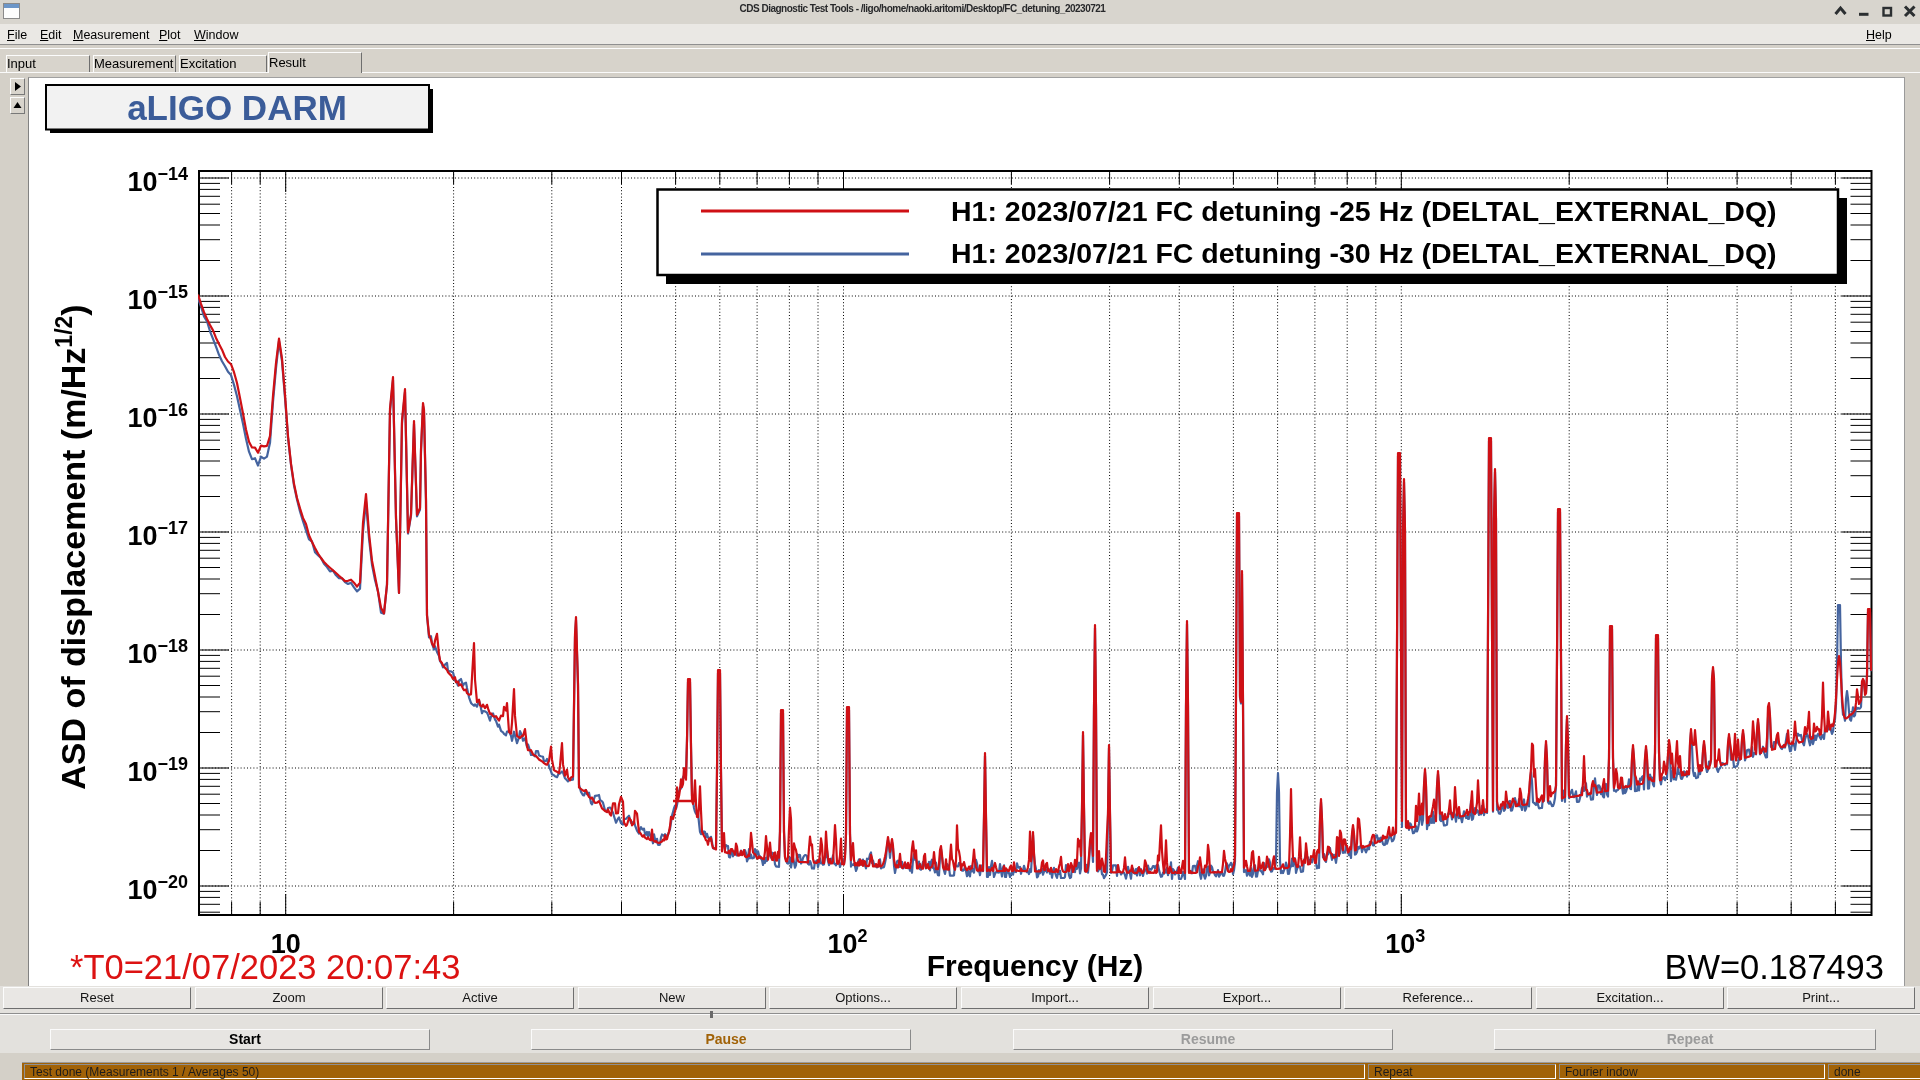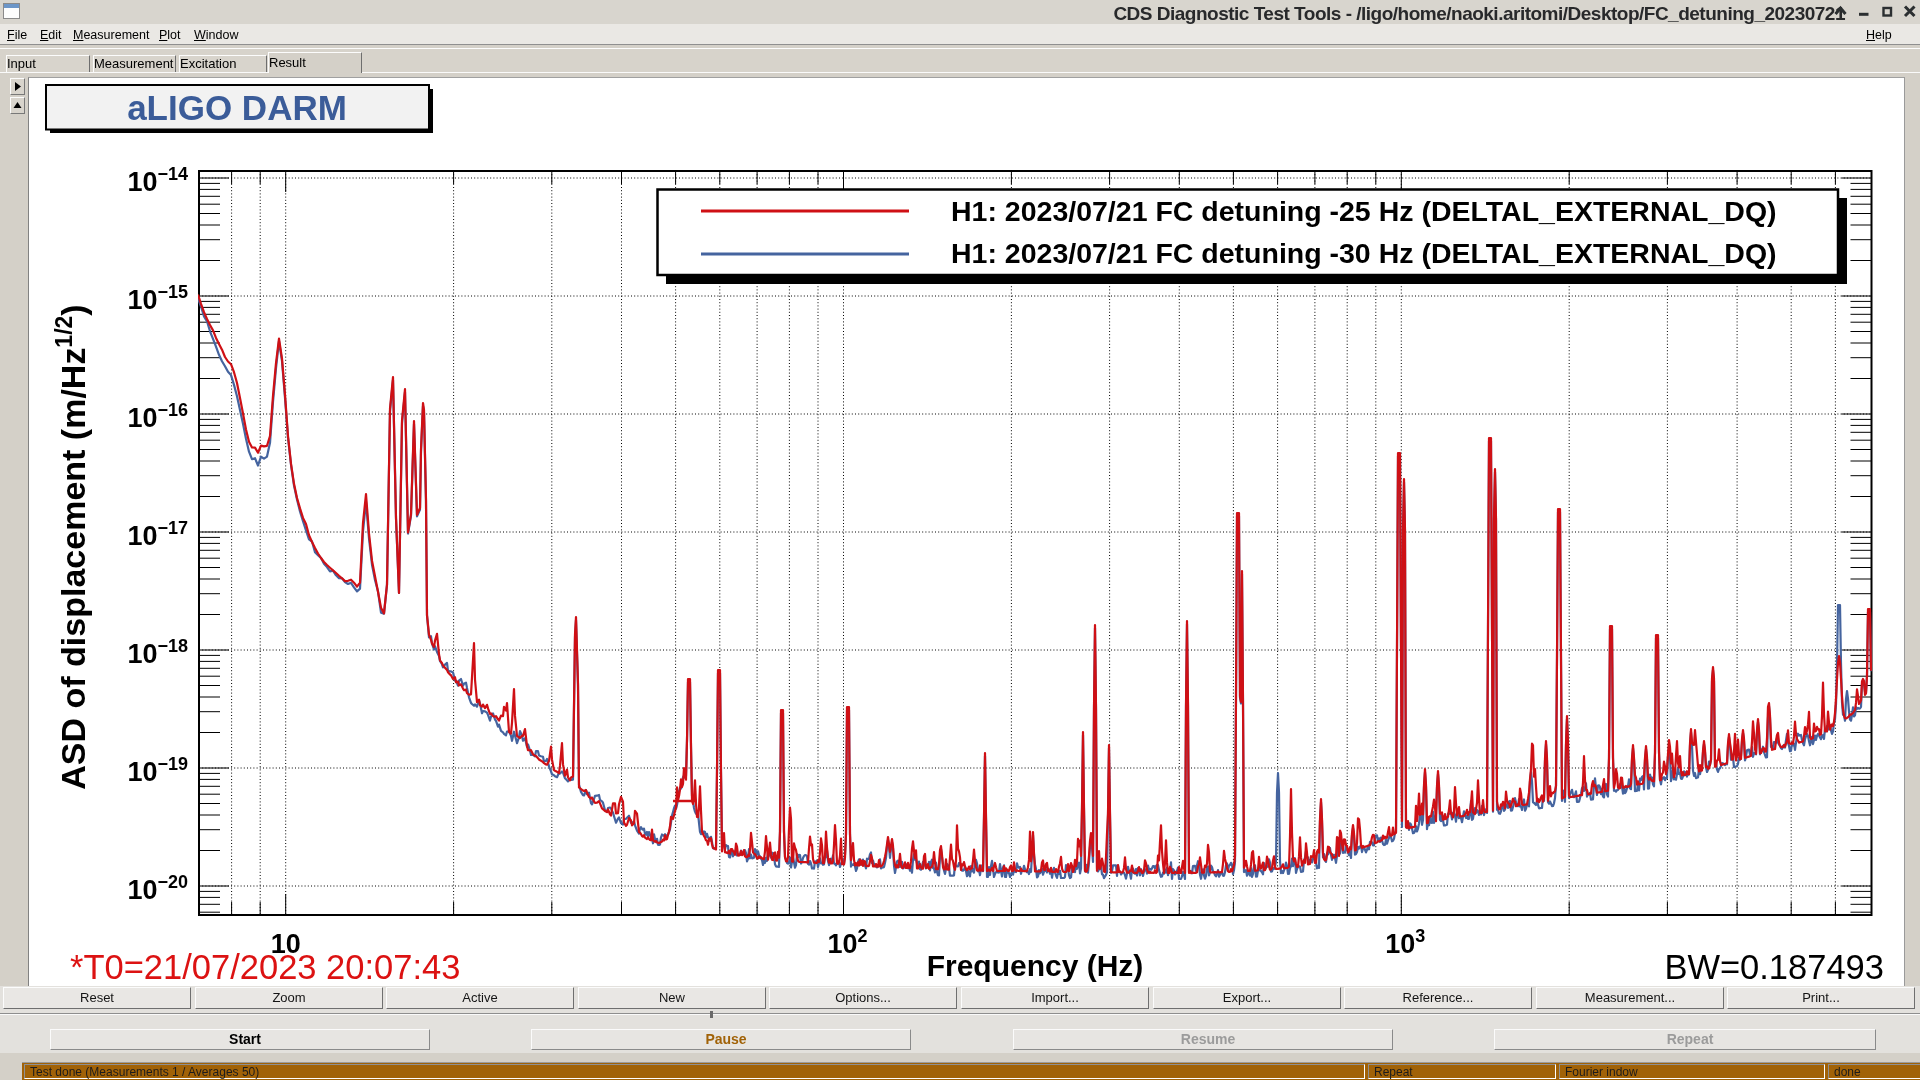--- a/index.html
+++ b/index.html
@@ -1,19 +1,19 @@
 <!DOCTYPE html>
 <html><head><meta charset="utf-8">
 <style>
 * { margin:0; padding:0; box-sizing:border-box; }
 html,body { width:1920px; height:1080px; overflow:hidden; background:#d4d0c8;
   font-family:"Liberation Sans", sans-serif; }
 #titlebar { position:absolute; left:0; top:0; width:1920px; height:24px; background:#d8d5ce; }
-#title { position:absolute; left:0; top:3px; width:1845px; text-align:right;
-  font-size:19px; font-weight:bold; color:#28292b; letter-spacing:-0.5px; }
+#title { position:absolute; left:0; top:3px; width:1845px; text-align:center;
+  font-size:10px; font-weight:bold; color:#28292b; letter-spacing:-0.5px; }
 #menubar { position:absolute; left:0; top:24px; width:1920px; height:21px; background:#eae8e4;
   border-bottom:1px solid #8f8f8f; font-size:12.5px; color:#000;padding-left:32px; }
 .mi { position:absolute; top:4px; }
 #tabstrip { position:absolute; left:0; top:48px; width:1920px; height:24px; background:#d7d3cb;
   border-top:1px solid #fdfdfd; }
 #pane { position:absolute; left:0; top:72px; width:1920px; height:921px; background:#d4d0c8;
   border-top:1px solid #fafafa; }
 .tab { position:absolute; background:#d8d4cc; border-left:1px solid #fcfcfc; border-top:1px solid #fcfcfc;
   border-right:1px solid #6e6e6e; font-size:13px; text-align:left; color:#000; }
 .tabi { top:55px; height:17px; line-height:16px; }
@@ -322,21 +322,21 @@
 </div>
 <div id="botstrip">
 <div class="b1" style="left:3px;width:188px">Reset</div>
 <div class="b1" style="left:195px;width:188px">Zoom</div>
 <div class="b1" style="left:386px;width:188px">Active</div>
 <div class="b1" style="left:578px;width:188px">New</div>
 <div class="b1" style="left:769px;width:188px">Options...</div>
 <div class="b1" style="left:961px;width:188px">Import...</div>
 <div class="b1" style="left:1153px;width:188px">Export...</div>
 <div class="b1" style="left:1344px;width:188px">Reference...</div>
-<div class="b1" style="left:1536px;width:188px">Measurement...</div>
+<div class="b1" style="left:1536px;width:188px">Excitation...</div>
 <div class="b1" style="left:1727px;width:188px">Print...</div>
 
 <div style="position:absolute;left:0;top:27px;width:1920px;height:1px;background:#8e8e8e"></div>
 <div style="position:absolute;left:0;top:28px;width:1920px;height:1px;background:#fafafa"></div>
 <div style="position:absolute;left:710px;top:25px;width:3px;height:7px;background:#6a6a6a"></div>
 <div class="b2" style="left:50px;width:380px;color:#000">Start</div>
 <div class="b2" style="left:531px;width:380px;color:#a16207">Pause</div>
 <div class="b2" style="left:1013px;width:380px;color:#9b9b9b">Resume</div>
 <div class="b2" style="left:1494px;width:382px;color:#9b9b9b">Repeat</div>
 </div>

